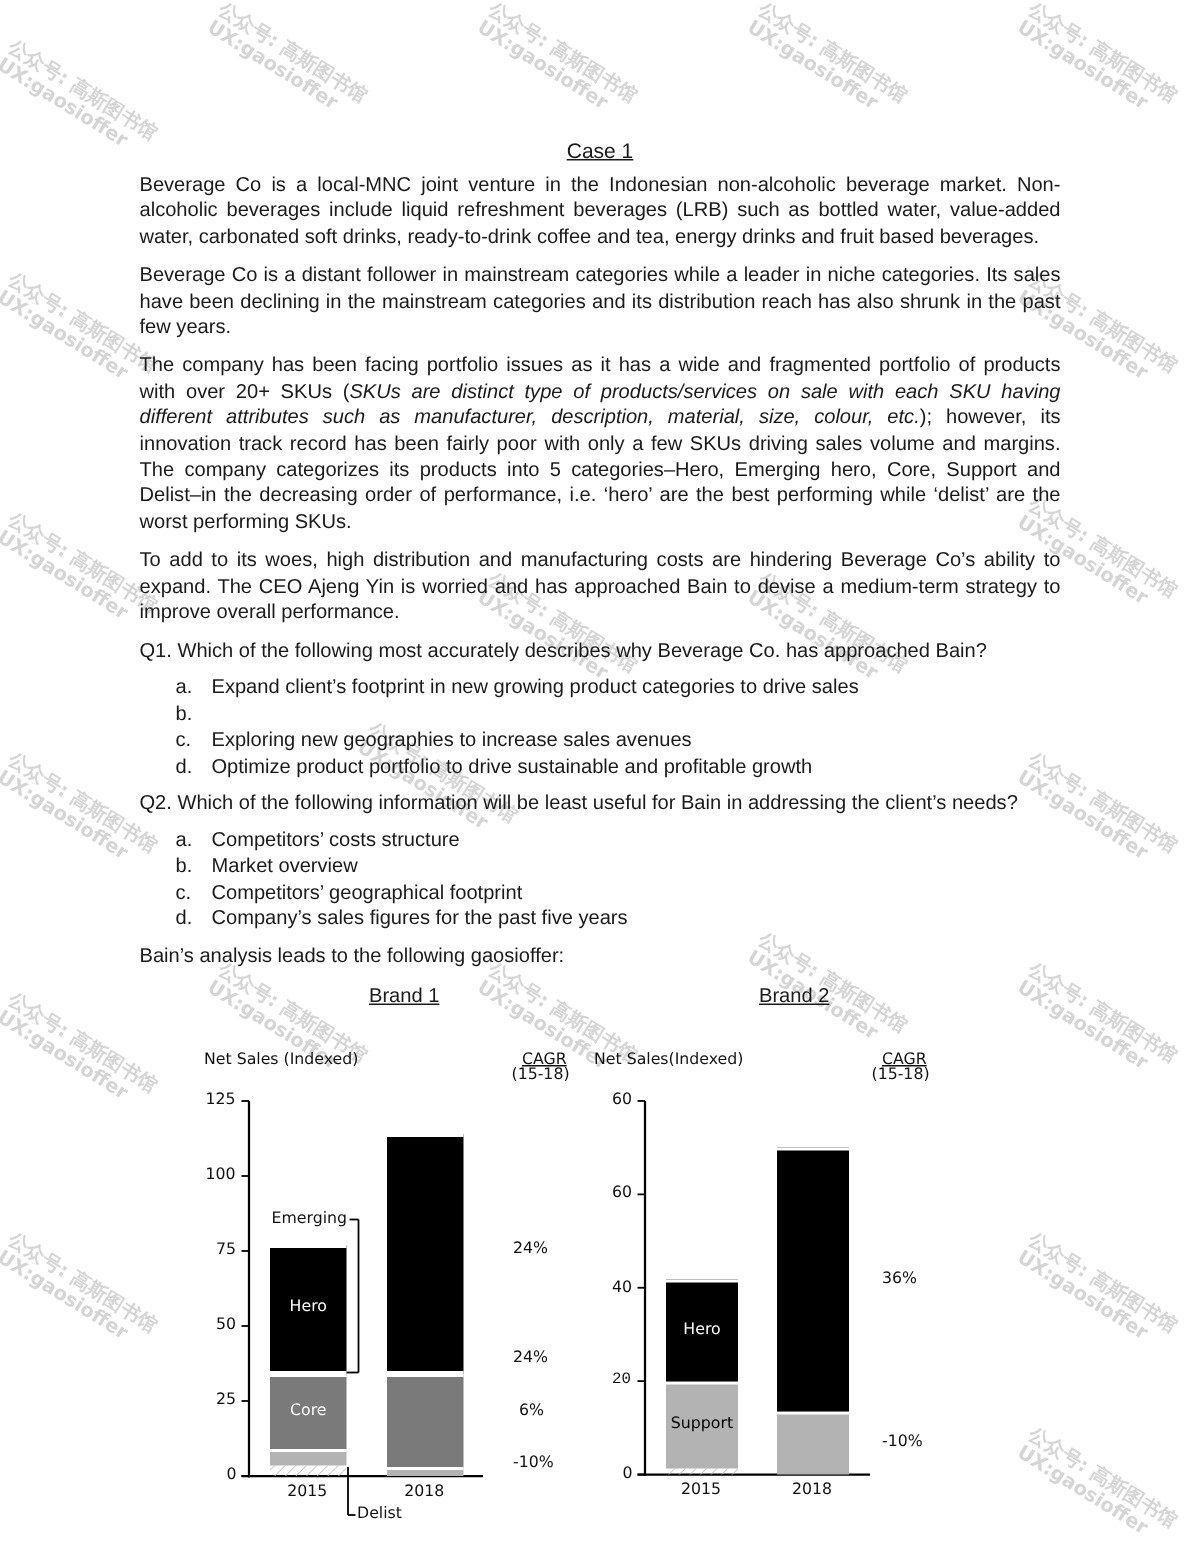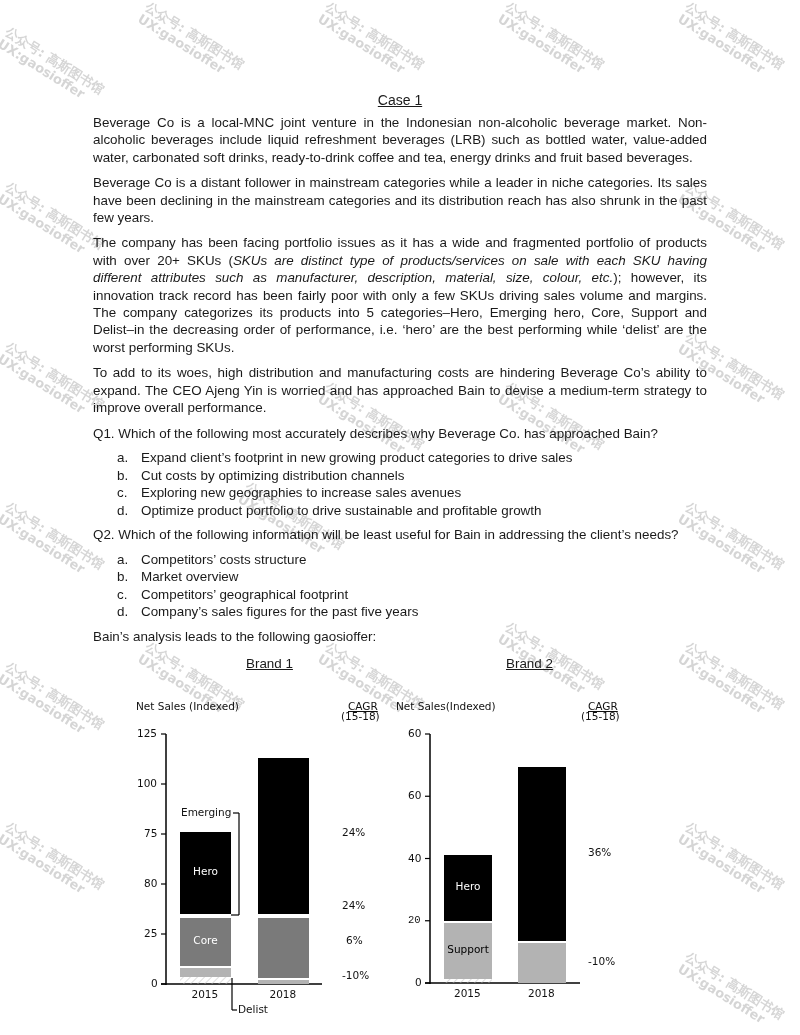--- a/index.html
+++ b/index.html
@@ -124,21 +124,20 @@
   <p class="para">To add to its woes, high distribution and manufacturing costs are hindering Beverage Co’s ability to expand. The CEO Ajeng Yin is worried and has approached Bain to devise a medium-term strategy to improve overall performance.</p>
 
   <p class="q">Q1. Which of the following most accurately describes why Beverage Co. has approached Bain?</p>
   <ol class="opts">
     <li>
         <span class="lt">a.</span>
         <span>Expand client’s footprint in new growing product categories to drive sales</span>
       </li>
     <li>
         <span class="lt">b.</span>
-        <span>Cut costs by optimizing distribution channels</span>
       </li>
     <li>
         <span class="lt">c.</span>
         <span>Exploring new geographies to increase sales avenues</span>
       </li>
     <li>
         <span class="lt">d.</span>
         <span>Optimize product portfolio to drive sustainable and profitable growth</span>
       </li>
   </ol>
@@ -167,21 +166,21 @@
 </div>
 
 <div class="chart-area" id="charts">
     <div>
       <div class="brand-title" style="left: 246px; top: 656px;">Brand 1</div>
       <div class="ctext" style="left: 136px; top: 700px;">Net Sales (Indexed)</div>
       <div class="ctext u" style="left: 348px; top: 700px;">CAGR</div>
       <div class="ctext" style="left: 341px; top: 710px;">(15-18)</div>
       <div class="ctext" style="top: 977px; left: 151px;">0</div>
       <div class="ctext" style="top: 927px; left: 144px;">25</div>
-      <div class="ctext" style="top: 877px; left: 144px;">80</div>
+      <div class="ctext" style="top: 877px; left: 144px;">50</div>
       <div class="ctext" style="top: 827px; left: 144px;">75</div>
       <div class="ctext" style="top: 777px; left: 137px;">100</div>
       <div class="ctext" style="top: 727px; left: 137px;">125</div>
       <svg width="800" height="1035" style="position: absolute; left: 0px; top: 0px; overflow: visible;">
         <line x1="166" y1="734" x2="166" y2="985" stroke="#000" stroke-width="1.5"></line>
         <line x1="161" y1="984" x2="322" y2="984" stroke="#000" stroke-width="1.5"></line>
         <line x1="161" y1="984" x2="166" y2="984" stroke="#000" stroke-width="1.2"></line>
         <line x1="161" y1="934" x2="166" y2="934" stroke="#000" stroke-width="1.2"></line>
         <line x1="161" y1="884" x2="166" y2="884" stroke="#000" stroke-width="1.2"></line>
         <line x1="161" y1="834" x2="166" y2="834" stroke="#000" stroke-width="1.2"></line>

